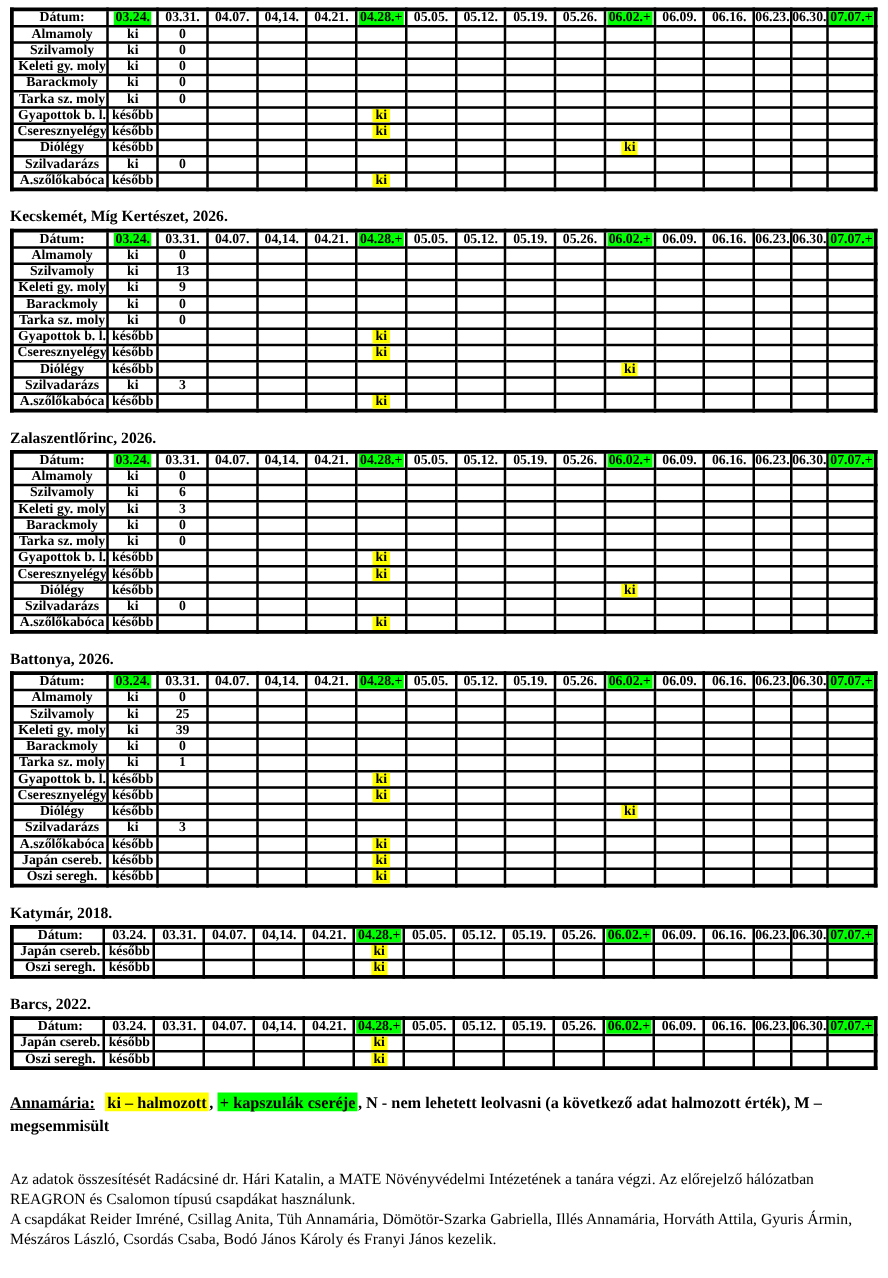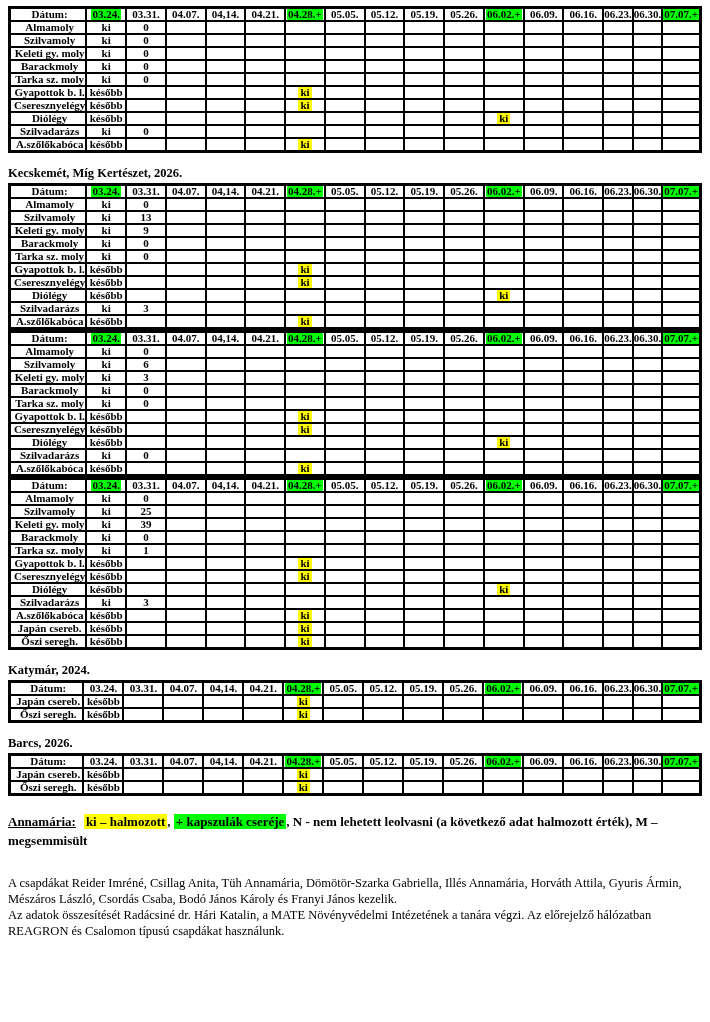--- a/index.html
+++ b/index.html
@@ -517,20 +517,21 @@
             <td></td>
             <td></td>
             <td></td>
             <td></td>
           </tr>
         </tbody>
       </table>
   </div>
 
   <div class="table-block">
+    <div class="table-title">Zalaszentlőrinc, 2026.</div>
     <table class="trap">
         <colgroup>
           <col style="width: 74px;">
           <col style="width: 40px;">
           <col style="width: 40px;">
           <col style="width: 40px;">
           <col style="width: 40px;">
           <col style="width: 40px;">
           <col style="width: 40px;">
           <col style="width: 40px;">
@@ -754,20 +755,21 @@
             <td></td>
             <td></td>
             <td></td>
             <td></td>
           </tr>
         </tbody>
       </table>
   </div>
 
   <div class="table-block">
+    <div class="table-title">Battonya, 2026.</div>
     <table class="trap">
         <colgroup>
           <col style="width: 74px;">
           <col style="width: 40px;">
           <col style="width: 40px;">
           <col style="width: 40px;">
           <col style="width: 40px;">
           <col style="width: 40px;">
           <col style="width: 40px;">
           <col style="width: 40px;">
@@ -1029,21 +1031,21 @@
             <td></td>
             <td></td>
             <td></td>
             <td></td>
           </tr>
         </tbody>
       </table>
   </div>
 
   <div class="table-block">
-    <div class="table-title">Katymár, 2024.</div>
+    <div class="table-title">Katymár, 2018.</div>
     <table class="trap">
         <colgroup>
           <col style="width: 74px;">
           <col style="width: 40px;">
           <col style="width: 40px;">
           <col style="width: 40px;">
           <col style="width: 40px;">
           <col style="width: 40px;">
           <col style="width: 40px;">
           <col style="width: 40px;">
@@ -1115,21 +1117,21 @@
             <td></td>
             <td></td>
             <td></td>
             <td></td>
           </tr>
         </tbody>
       </table>
   </div>
 
   <div class="table-block">
-    <div class="table-title">Barcs, 2026.</div>
+    <div class="table-title">Barcs, 2022.</div>
     <table class="trap">
         <colgroup>
           <col style="width: 74px;">
           <col style="width: 40px;">
           <col style="width: 40px;">
           <col style="width: 40px;">
           <col style="width: 40px;">
           <col style="width: 40px;">
           <col style="width: 40px;">
           <col style="width: 40px;">
@@ -1205,17 +1207,17 @@
           </tr>
         </tbody>
       </table>
   </div>
 
   <div class="legend">
     <span class="jlbl">Annamária:</span><span class="yhl">ki – halmozott</span><span>, </span><span class="ghl">+ kapszulák cseréje</span><span>, N - nem lehetett leolvasni (a következő adat halmozott érték), M – megsemmisült</span>
   </div>
 
   <div class="credits">
+    <p>Az adatok összesítését Radácsiné dr. Hári Katalin, a MATE Növényvédelmi Intézetének a tanára végzi. Az előrejelző hálózatban REAGRON és Csalomon típusú csapdákat használunk.</p>
     <p>A csapdákat Reider Imréné, Csillag Anita, Tüh Annamária, Dömötör-Szarka Gabriella, Illés Annamária, Horváth Attila, Gyuris Ármin, Mészáros László, Csordás Csaba, Bodó János Károly és Franyi János kezelik.</p>
-    <p>Az adatok összesítését Radácsiné dr. Hári Katalin, a MATE Növényvédelmi Intézetének a tanára végzi. Az előrejelző hálózatban REAGRON és Csalomon típusú csapdákat használunk.</p>
   </div>
 
 </div>
 
 </body></html>

